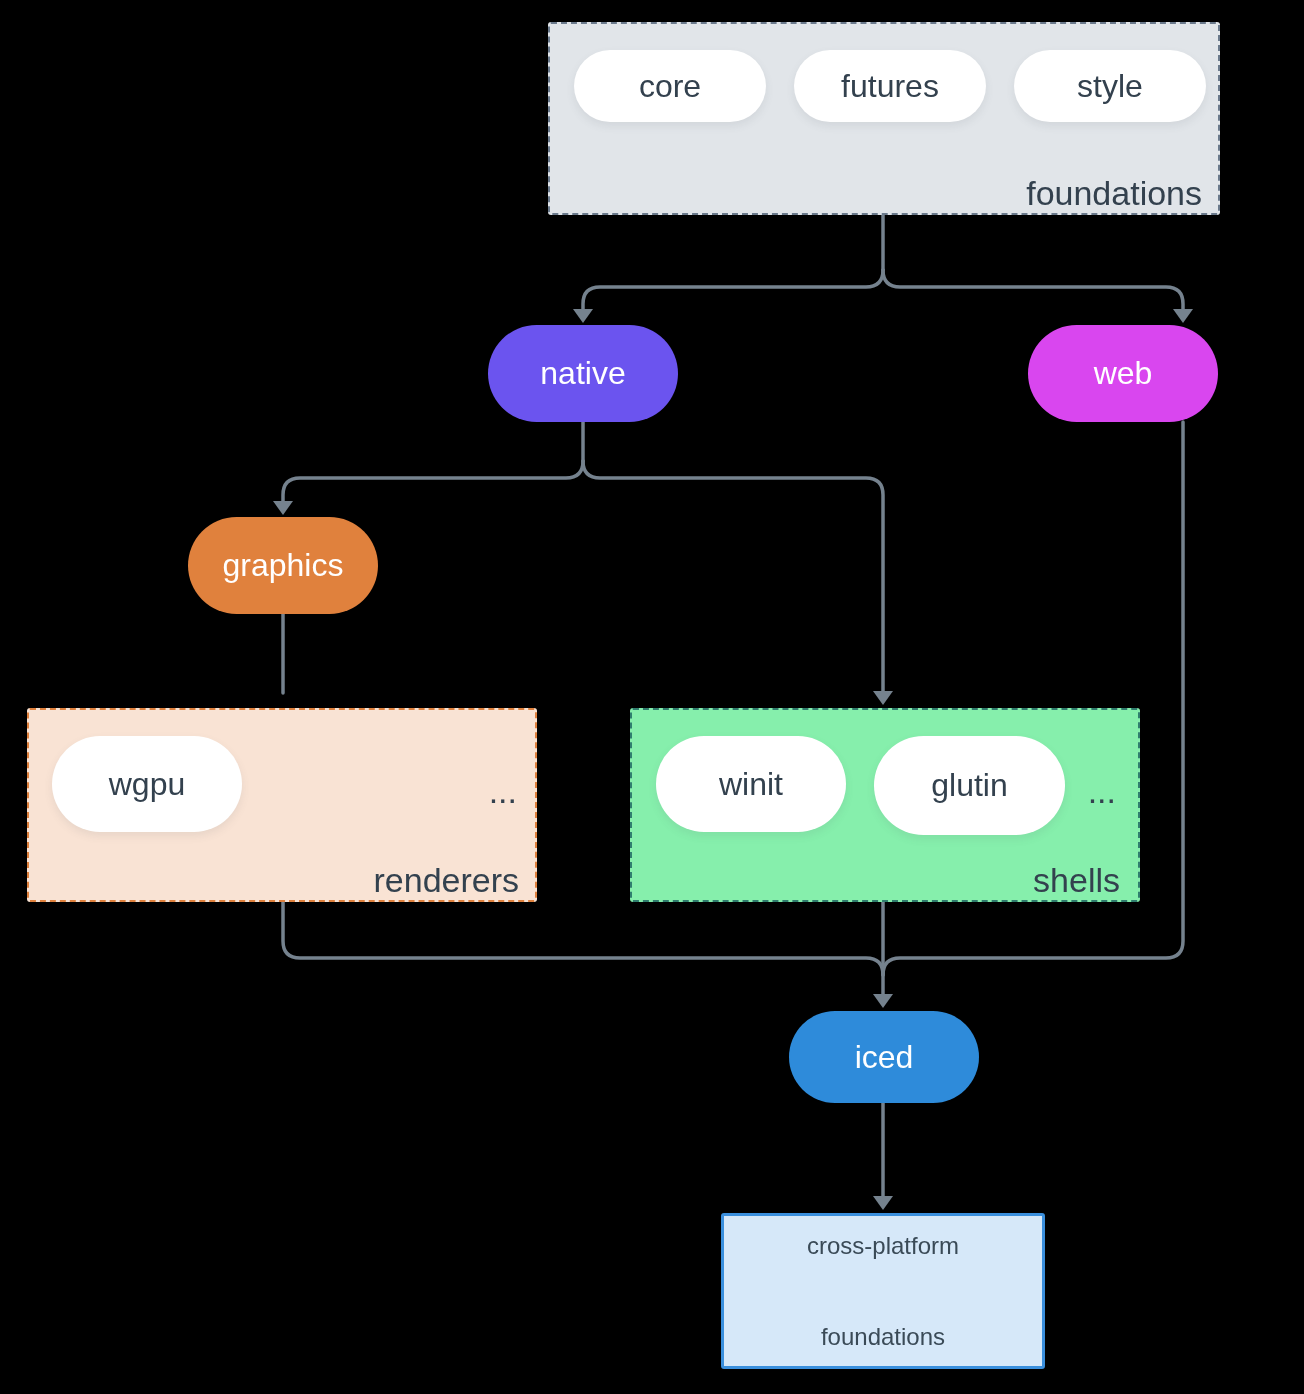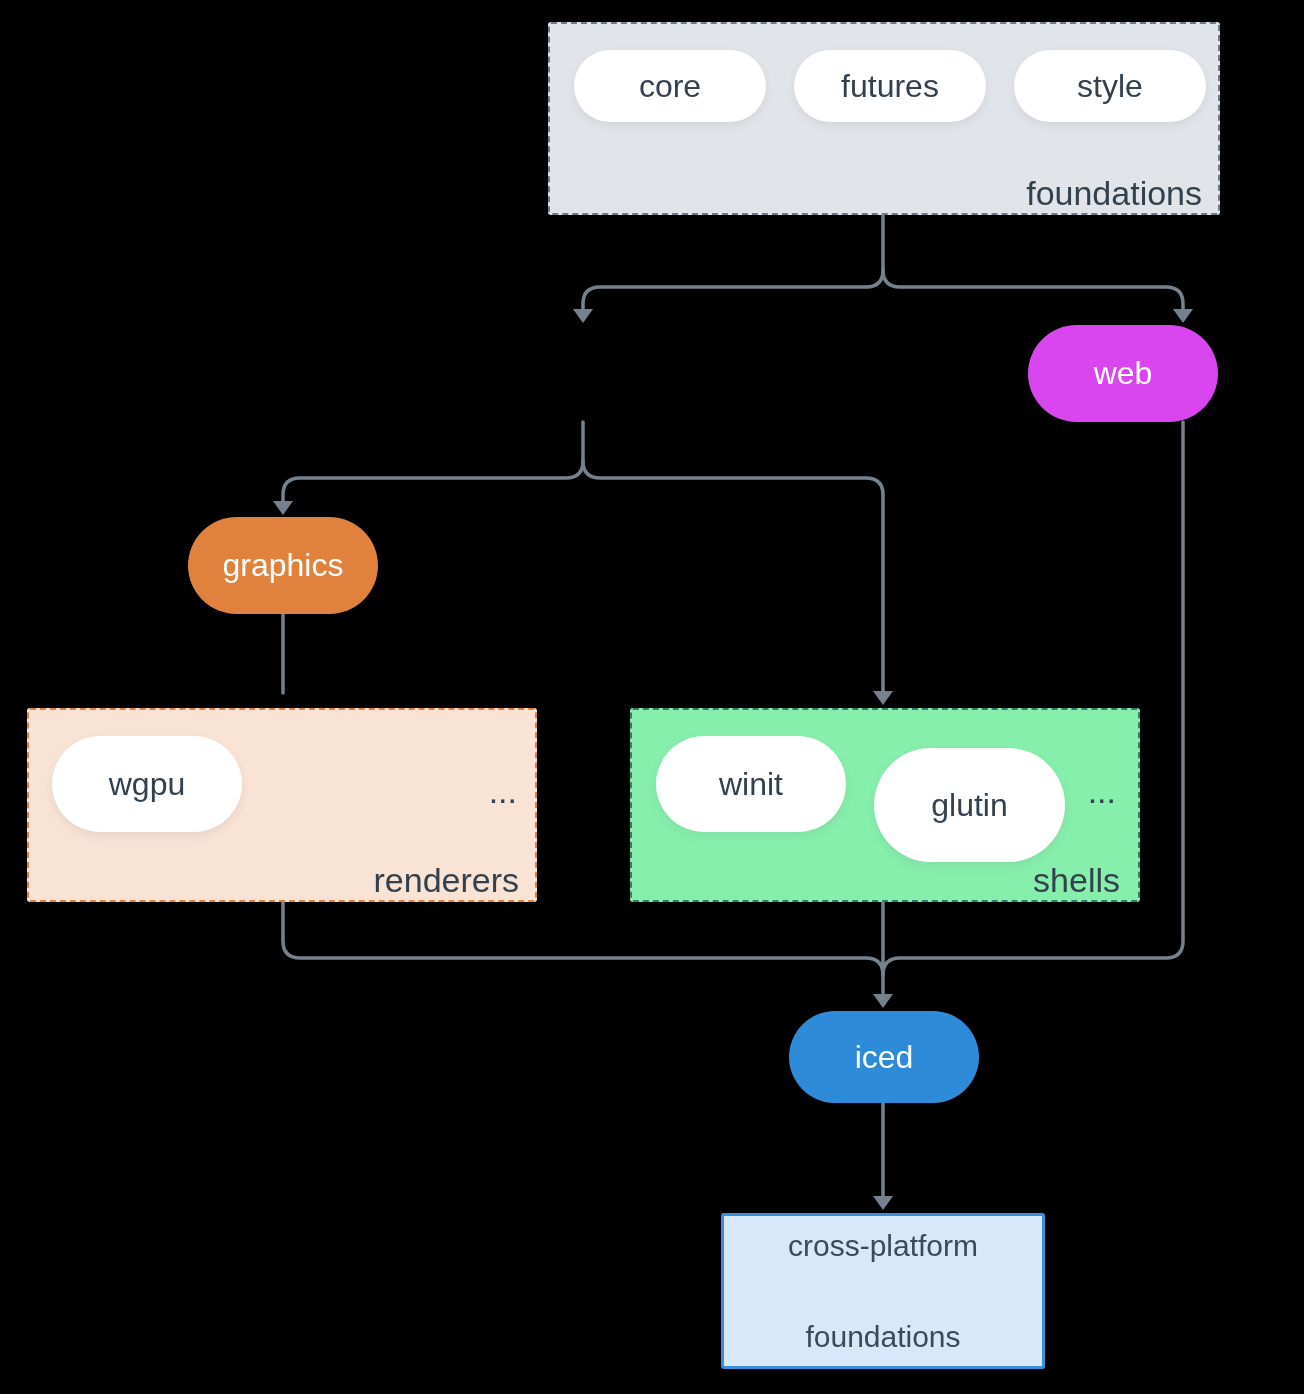--- a/index.html
+++ b/index.html
@@ -25,21 +25,21 @@
   .pill-web{left:1028px;top:325px;width:190px;height:97px;background:#d946ef;color:#fff;text-align:right;}
   .pill-graphics{left:188px;top:517px;width:190px;height:97px;background:#e0813d;color:#fff;}
   .pill-iced{left:789px;top:1011px;width:190px;height:92px;background:#2e8bda;color:#fff;}
   .ellipsis{
     position:absolute;font-size:34px;color:#33414e;top:62px;
   }
   .app-box{
     position:absolute;left:721px;top:1213px;width:324px;height:156px;z-index:3;
     background:#d6e8f9;border:3px solid #3a8fdd;border-radius:3px;box-sizing:border-box;
     display:flex;flex-direction:column;align-items:center;justify-content:center;
-    font-size:30px;line-height:47px;color:#3a4a57;text-align:center;gap:44px;
+    font-size:24px;line-height:47px;color:#3a4a57;text-align:center;gap:44px;
   }
 </style>
 </head>
 <body>
 
 <div class="stage">
 
   <svg class="connectors" width="1304" height="1394" viewBox="0 0 1304 1394">
     <g stroke="#75828e" stroke-width="3.5" fill="none" stroke-linecap="round" stroke-linejoin="round">
 
@@ -75,41 +75,44 @@
     </div>
     <div class="pill pill-white inner" style="left:244px;top:26px;">
       <span>futures</span>
     </div>
     <div class="pill pill-white inner" style="left:464px;top:26px;">
       <span>style</span>
     </div>
     <div class="group-label">foundations</div>
   </div>
 
+  <div class="pill pill-native">
+    <span>native</span>
+  </div>
   <div class="pill pill-web">
     <span>web</span>
   </div>
 
   <div class="pill pill-graphics">
     <span>graphics</span>
   </div>
 
   <div class="group group-renderers">
     <div class="pill pill-white" style="left:23px;top:26px;width:190px;height:96px;">
       <span>wgpu</span>
     </div>
     <div class="ellipsis" style="right:18px;">...</div>
     <div class="group-label">renderers</div>
   </div>
 
   <div class="group group-shells">
     <div class="pill pill-white" style="left:24px;top:26px;width:190px;height:96px;">
       <span>winit</span>
     </div>
-    <div class="pill pill-white" style="left:242px;top:26px;width:191px;height:114px;margin-top:12px;">
+    <div class="pill pill-white" style="left:242px;top:26px;width:191px;height:99px;">
       <span>glutin</span>
     </div>
     <div class="ellipsis" style="right:22px;">...</div>
     <div class="group-label" style="right:18px;">shells</div>
   </div>
 
   <div class="pill pill-iced">
     <span>iced</span>
   </div>
 

